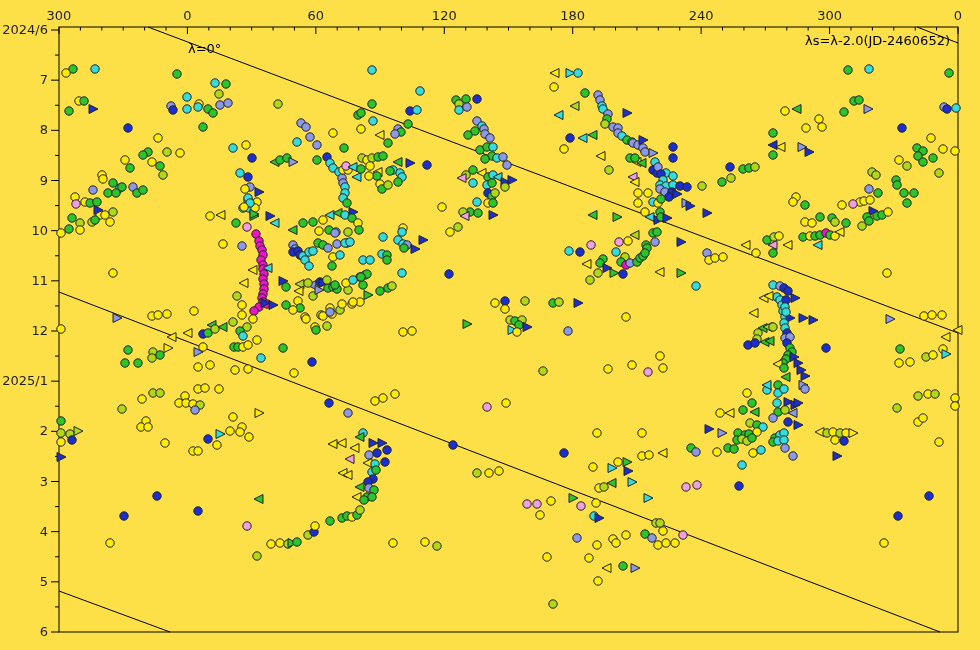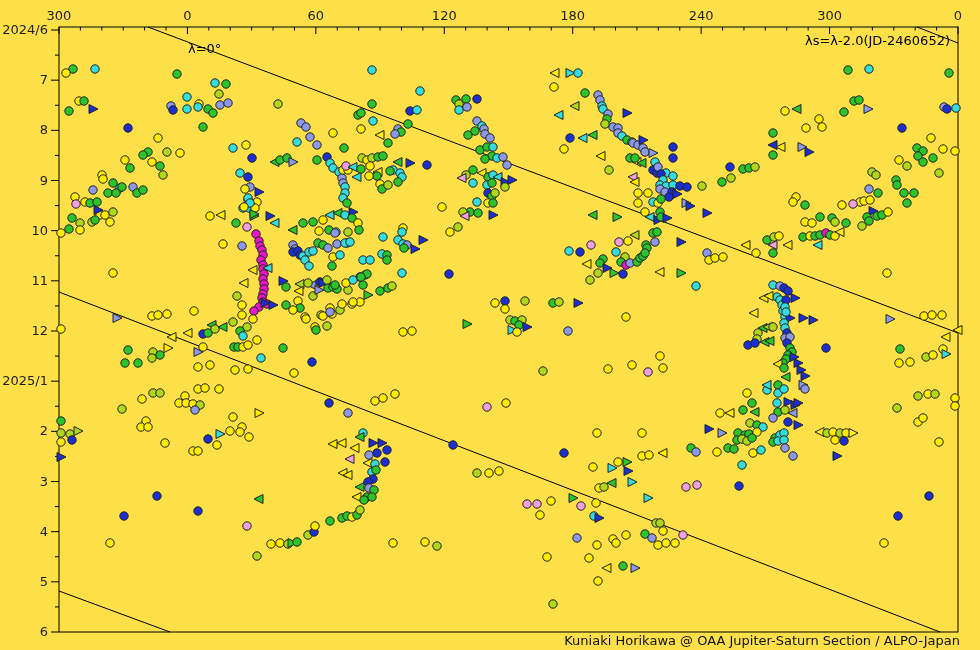--- a/index.html
+++ b/index.html
@@ -973,14 +973,13 @@
         <circle cx="884" cy="543" r="4.2" fill="#ffec00" stroke="#222" stroke-width="1"></circle>
         <circle cx="660" cy="523" r="4.2" fill="#b0d818" stroke="#222" stroke-width="1"></circle>
         <circle cx="663" cy="531" r="4.2" fill="#ffec00" stroke="#222" stroke-width="1"></circle>
         <circle cx="683" cy="535" r="4.2" fill="#f0a0e0" stroke="#222" stroke-width="1"></circle>
         <circle cx="666" cy="543" r="4.2" fill="#ffec00" stroke="#222" stroke-width="1"></circle>
         <circle cx="675" cy="543" r="4.2" fill="#ffec00" stroke="#222" stroke-width="1"></circle>
       </g>
     <text x="188" y="53" font-size="13" fill="#000">λ=0°</text>
     <text x="950" y="45" font-size="13" fill="#000" text-anchor="end">λs=λ-2.0(JD-2460652)</text>
   </svg>
-  <div class="attrib">Kuniaki Horikawa @ OAA Jupiter-Saturn Section / ALPO-Japan</div>
 </div>
 
 </body></html>

